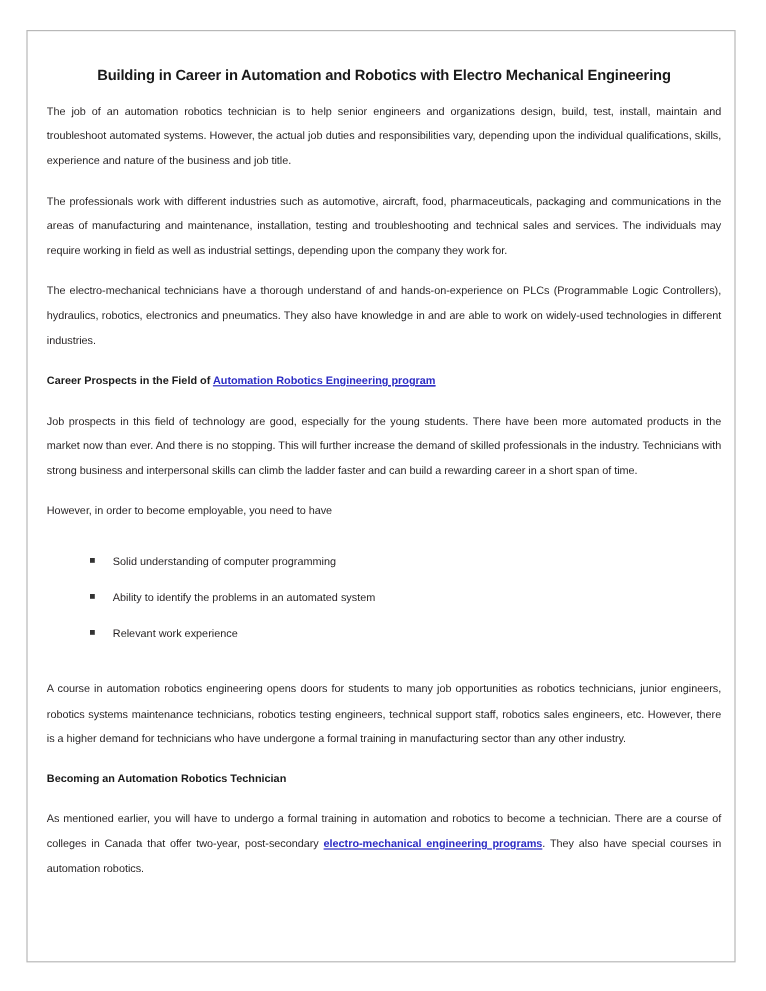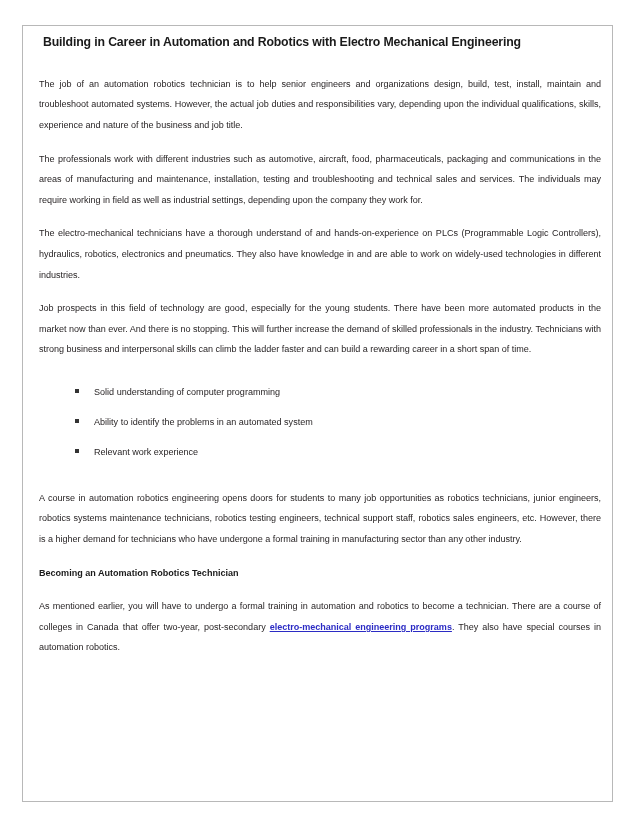--- a/index.html
+++ b/index.html
@@ -27,36 +27,37 @@
   }
   .page-body {
     position: absolute;
     left: 16px;
     top: 0px;
     width: 562px;
   }
   .doc-title {
     font-size: 12.3px;
     font-weight: bold;
+    text-align: center;
     letter-spacing: -0.15px;
-    margin: 9px 0 0 0;
+    margin: 30px 0 0 0;
     padding: 0 4px;
     line-height: 1.2;
     color: #1a1a1a;
   }
   p.para {
     font-size: 9.05px;
     line-height: 20.6px;
     text-align: justify;
     margin: 13px 0 0 0;
     letter-spacing: -0.02px;
     color: #231f20;
   }
   p.para.first {
-    margin-top: 24px;
+    margin-top: 12px;
   }
   .heading {
     font-size: 9.05px;
     line-height: 20.6px;
     font-weight: bold;
     margin: 13px 0 0 0;
     color: #1a1a1a;
   }
   .link {
     color: #2b2bc4;
@@ -96,23 +97,25 @@
   <div class="page-body">
 
     <h1 class="doc-title">Building in Career in Automation and Robotics with Electro Mechanical Engineering</h1>
 
     <p class="para first">The job of an automation robotics technician is to help senior engineers and organizations design, build, test, install, maintain and troubleshoot automated systems. However, the actual job duties and responsibilities vary, depending upon the individual qualifications, skills, experience and nature of the business and job title.</p>
 
     <p class="para">The professionals work with different industries such as automotive, aircraft, food, pharmaceuticals, packaging and communications in the areas of manufacturing and maintenance, installation, testing and troubleshooting and technical sales and services. The individuals may require working in field as well as industrial settings, depending upon the company they work for.</p>
 
     <p class="para">The electro-mechanical technicians have a thorough understand of and hands-on-experience on PLCs (Programmable Logic Controllers), hydraulics, robotics, electronics and pneumatics. They also have knowledge in and are able to work on widely-used technologies in different industries.</p>
 
+    <div class="heading"><span>Career Prospects in the Field of </span><a class="link" href="#"><span>Automation Robotics Engineerin</span><u>g program</u></a></div>
 
     <p class="para">Job prospects in this field of technology are good, especially for the young students. There have been more automated products in the market now than ever. And there is no stopping. This will further increase the demand of skilled professionals in the industry. Technicians with strong business and interpersonal skills can climb the ladder faster and can build a rewarding career in a short span of time.</p>
 
+    <p class="para">However, in order to become employable, you need to have</p>
 
     <ul class="bullets">
       <li><span class="sq"></span><span>Solid understanding of computer programming</span></li>
       <li><span class="sq"></span><span>Ability to identify the problems in an automated system</span></li>
       <li><span class="sq"></span><span>Relevant work experience</span></li>
     </ul>
 
     <p class="para">A course in automation robotics engineering opens doors for students to many job opportunities as robotics technicians, junior engineers, robotics systems maintenance technicians, robotics testing engineers, technical support staff, robotics sales engineers, etc. However, there is a higher demand for technicians who have undergone a formal training in manufacturing sector than any other industry.</p>
 
     <div class="heading">Becoming an Automation Robotics Technician</div>

